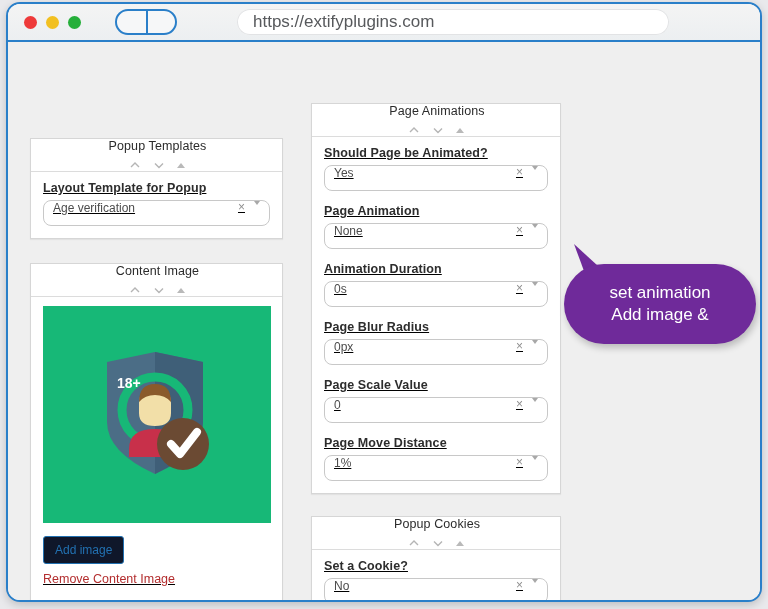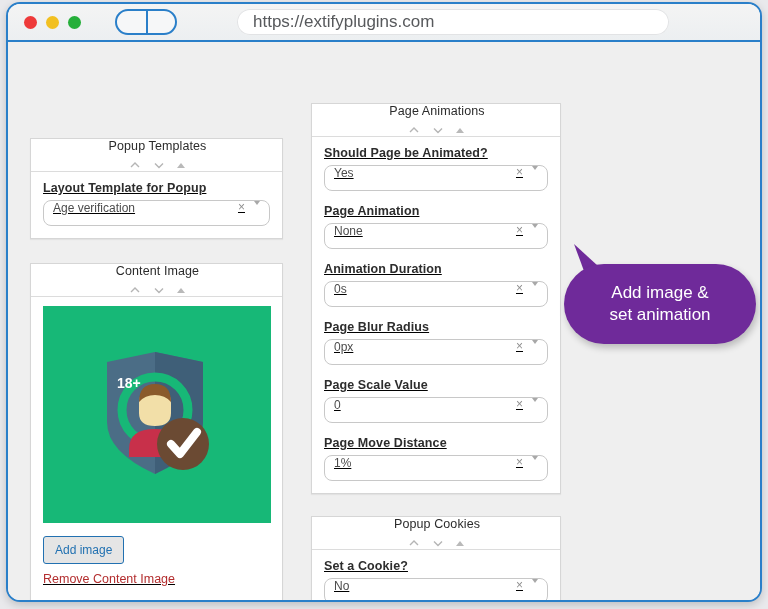--- a/index.html
+++ b/index.html
@@ -154,21 +154,21 @@
   .shield {
     position: absolute;
     left: 52px; top: 42px;
     width: 120px; height: 135px;
   }
   .btn-row { margin-top: 13px; }
   .add-image-btn {
     display: inline-block;
     border: 1px solid #2271b1;
     border-radius: 3px;
-    background: #e5e5e5;
+    background: #0f172a;
     color: #2271b1;
     font-size: 12px;
     padding: 6px 11px;
     cursor: pointer;
   }
   .remove-link {
     display: block;
     margin-top: 8px;
     color: #b32d2e;
     font-size: 12.5px;
@@ -383,19 +383,19 @@
           <span class="caret"></span>
         </div>
       </div>
     </div>
 
     <div id="callout">
       <svg class="bubble-tail" viewBox="0 0 60 62">
         <path d="M2 2 L50 46 L22 56 Z" fill="#6f2a9a"></path>
       </svg>
       <div class="bubble-body">
+        <span>set animation</span>
         <span>Add image &amp;</span>
-        <span>set animation</span>
       </div>
     </div>
 
   </div>
 </div>
 
 </body></html>

